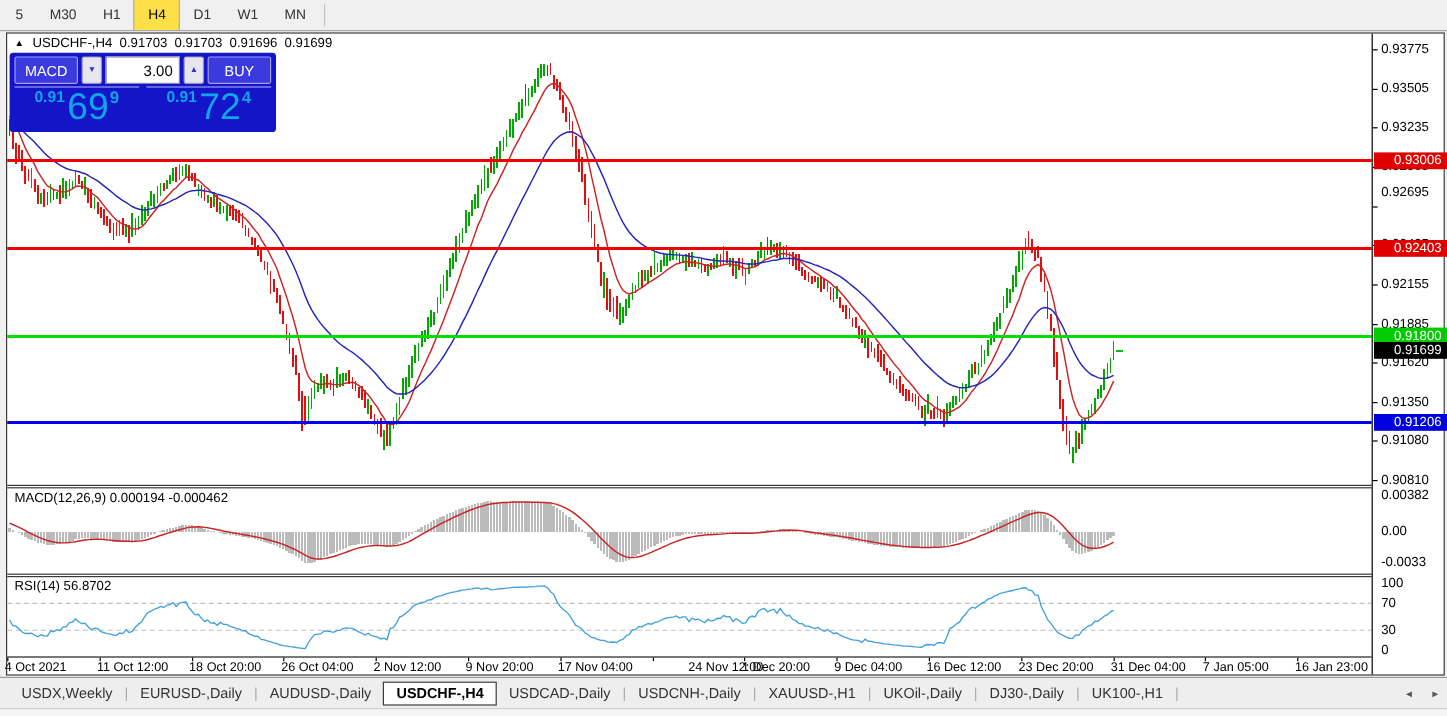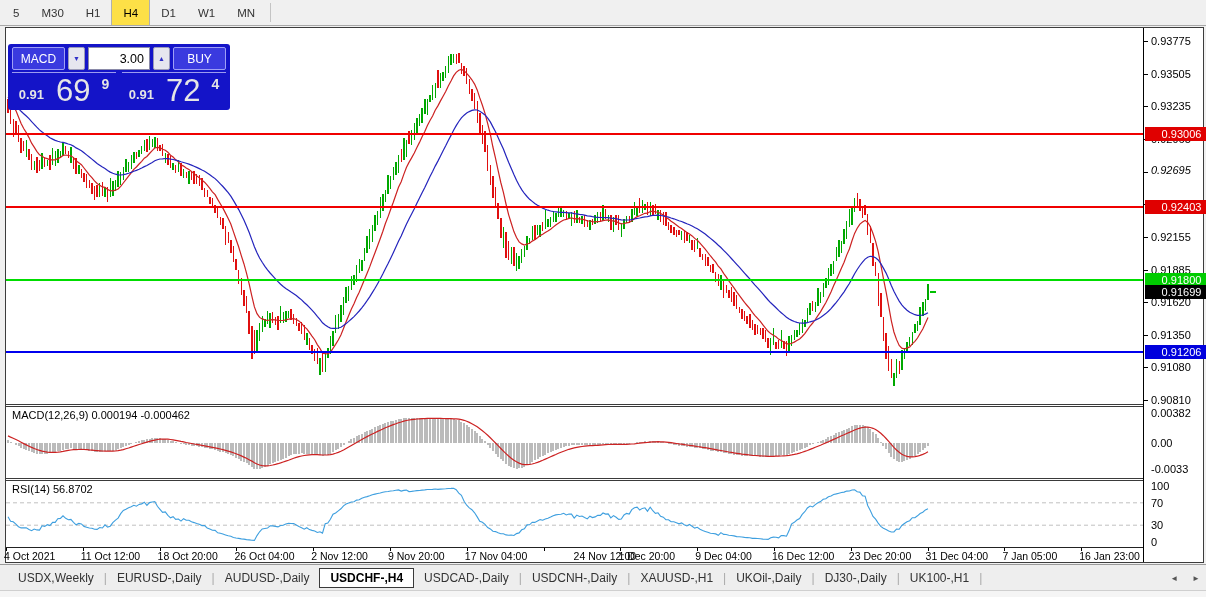--- a/index.html
+++ b/index.html
@@ -34,22 +34,22 @@
   .trade-panel{position:absolute;left:8px;top:44px;width:222px;height:66px;background:#1414c8;
                border-radius:3px;padding:3px 4px;z-index:10;}
   .tp-row1{display:flex;gap:3px;height:23px;}
   .tp-btn{flex:0 0 53px;background:#3a3adf;border:1px solid #9f9ff6;border-radius:2px;color:#fff;
           font-size:12px;font-family:inherit;padding:0;cursor:pointer;}
   .tp-spin{flex:0 0 17px;background:#e6e6ef;border:1px solid #9a9ab8;border-radius:2px;color:#3030c8;
            font-size:7px;padding:0;cursor:pointer;}
   .tp-vol{flex:1;min-width:0;height:23px;border:1px solid #8a8aa8;font-size:12.5px;font-family:inherit;
           text-align:right;padding:0 5px;background:#fff;color:#000;}
   .tp-row2{display:flex;gap:6px;margin-top:2px;height:34px;}
-  .tp-price{flex:1;display:flex;align-items:flex-end;justify-content:center;color:#e5e5e5;
-            border-top:1px solid #9c9cf0;padding-top:0;gap:10px;}
+  .tp-price{flex:1;display:flex;justify-content:center;color:#0ea5e9;
+            border-top:1px solid #9c9cf0;padding-top:0;}
   .pp{font-size:13px;font-weight:bold;margin:0 2px 4px 0;}
   .pb{font-size:31px;line-height:31px;font-weight:500;}
   .ps{font-size:14px;font-weight:bold;margin:0 0 14px 1px;}
   
   .tabbar{position:absolute;left:0;top:564px;width:1206px;height:26px;background:#eeeeee;
           border-top:1px solid #9a9a9a;display:flex;align-items:center;padding-left:8px;}
   .tab-item{font-size:12px;color:#333;padding:3px 10px;white-space:nowrap;cursor:pointer;}
   .tab-item.active{background:#fff;border:1px solid #3a3a3a;font-weight:bold;color:#000;padding:2px 10px;}
   .tab-sep{color:#aaa;font-size:12px;}
   .tab-nav{position:absolute;right:6px;top:0;height:26px;display:flex;align-items:center;gap:14px;
@@ -68,20 +68,28 @@
       <div class="tf-item">H1</div>
       <div class="tf-item active">H4</div>
       <div class="tf-item">D1</div>
       <div class="tf-item">W1</div>
       <div class="tf-item">MN</div>
       <div class="tf-sep"></div>
     </div>
 
   <div class="chartwin"></div>
 
+  <div class="sym-header">
+    <span class="mk">▲</span>
+    <span>USDCHF-,H4</span>
+    <span>0.91703</span>
+    <span>0.91703</span>
+    <span>0.91696</span>
+    <span>0.91699</span>
+  </div>
 
   <svg class="pane" id="svg-price" style="left:6px;top:28px;" width="1137" height="375" viewBox="6 28 1137 375" shape-rendering="crispEdges">
       <path d="M8.0 99.2L8.0 113.1M10.6 106.0L10.6 124.4M13.2 119.4L13.2 136.6M15.9 120.5L15.9 133.7M18.5 124.7L18.5 142.4M21.1 138.0L21.1 153.2M23.7 140.9L23.7 151.0M29.0 148.8L29.0 160.2M31.6 154.3L31.6 170.3M36.8 157.2L36.8 172.7M39.5 160.0L39.5 170.9M44.7 157.2L44.7 166.8M49.9 154.5L49.9 170.0M65.7 146.0L65.7 153.5M68.3 151.2L68.3 157.5M73.5 156.8L73.5 169.0M76.1 157.6L76.1 173.7M81.4 168.6L81.4 178.2M84.0 172.6L84.0 181.6M86.6 174.2L86.6 187.7M89.3 179.8L89.3 188.4M91.9 182.9L91.9 194.0M94.5 186.0L94.5 200.3M97.1 185.4L97.1 196.5M102.4 181.5L102.4 195.7M107.6 187.3L107.6 202.2M136.4 152.1L136.4 159.4M146.9 139.0L146.9 152.0M157.4 137.6L157.4 150.8M160.0 144.5L160.0 150.6M162.6 144.3L162.6 155.6M167.9 154.0L167.9 165.2M170.5 156.4L170.5 167.7M175.7 164.5L175.7 173.4M181.0 162.9L181.0 176.4M186.2 171.8L186.2 177.9M191.5 171.1L191.5 179.9M194.1 171.1L194.1 183.6M196.7 174.3L196.7 184.4M199.3 175.4L199.3 186.2M202.0 177.7L202.0 189.8M204.6 187.5L204.6 196.7M207.2 189.9L207.2 197.2M209.8 197.2L209.8 204.2M212.4 198.1L212.4 206.3M215.1 204.5L215.1 213.3M217.7 206.5L217.7 218.2M220.3 217.3L220.3 224.6M222.9 218.0L222.9 229.1M225.5 225.5L225.5 245.1M228.2 232.1L228.2 243.2M230.8 240.4L230.8 252.7M233.4 246.1L233.4 261.7M236.0 259.3L236.0 269.9M238.7 269.9L238.7 283.6M241.3 277.8L241.3 295.0M243.9 290.2L243.9 306.1M246.5 296.0L246.5 312.9M249.1 310.8L249.1 334.1M251.8 325.7L251.8 359.1M254.4 329.7L254.4 354.1M272.7 311.9L272.7 323.3M275.4 316.5L275.4 324.8M278.0 315.6L278.0 330.4M291.1 308.6L291.1 319.8M293.7 313.9L293.7 324.2M296.3 317.7L296.3 325.7M298.9 322.8L298.9 331.3M301.6 321.8L301.6 333.6M304.2 325.1L304.2 339.8M309.4 337.5L309.4 349.5M312.0 344.6L312.0 354.0M314.7 348.9L314.7 361.3M317.3 348.0L317.3 364.2M322.5 352.2L322.5 372.0M401.2 149.2L401.2 161.7M409.0 131.0L409.0 144.3M437.9 69.8L437.9 88.4M456.2 53.9L456.2 63.6M458.8 52.7L458.8 62.9M461.4 62.6L461.4 74.4M464.1 65.8L464.1 76.2M466.7 68.1L466.7 83.7M469.3 79.2L469.3 94.1M471.9 89.2L471.9 101.4M474.6 93.3L474.6 108.5M477.2 101.1L477.2 122.6M479.8 113.4L479.8 132.9M482.4 124.5L482.4 143.6M485.0 130.6L485.0 151.8M487.7 145.3L487.7 170.7M490.3 165.4L490.3 184.7M492.9 175.9L492.9 198.4M495.5 186.5L495.5 207.5M498.1 203.2L498.1 218.7M500.8 218.3L500.8 238.0M506.0 231.5L506.0 258.3M508.6 241.2L508.6 260.0M513.9 246.8L513.9 265.8M534.8 225.3L534.8 240.3M542.7 221.7L542.7 230.9M566.3 211.2L566.3 219.9M574.2 210.5L574.2 222.7M579.4 216.5L579.4 222.5M584.6 215.4L584.6 227.1M587.3 220.3L587.3 227.0M592.5 219.3L592.5 225.2M600.4 211.5L600.4 221.6M605.6 209.0L605.6 218.8M610.8 215.1L610.8 230.1M616.1 215.0L616.1 224.8M618.7 215.3L618.7 230.3M629.2 216.4L629.2 222.7M639.7 197.7L639.7 212.5M647.5 202.4L647.5 214.9M652.8 204.9L652.8 214.7M655.4 203.8L655.4 214.3M660.6 209.6L660.6 222.0M663.3 211.9L663.3 225.4M665.9 211.9L665.9 225.9M668.5 222.2L668.5 230.4M671.1 224.7L671.1 233.1M673.8 226.7L673.8 235.2M676.4 229.6L676.4 236.5M679.0 229.7L679.0 235.3M684.2 230.0L684.2 243.1M686.9 231.7L686.9 241.0M692.1 239.5L692.1 249.8M694.7 239.7L694.7 251.8M700.0 247.9L700.0 256.7M702.6 254.1L702.6 260.1M705.2 254.3L705.2 265.8M707.8 257.0L707.8 265.8M710.5 264.6L710.5 272.2M713.1 263.8L713.1 273.2M715.7 271.8L715.7 282.1M718.3 273.8L718.3 285.5M723.6 279.8L723.6 298.1M726.2 285.2L726.2 293.2M728.8 290.2L728.8 298.1M731.4 286.6L731.4 301.6M734.0 291.5L734.0 305.7M736.7 295.4L736.7 308.8M739.3 306.8L739.3 312.8M741.9 309.2L741.9 319.0M744.5 310.8L744.5 320.5M747.1 316.0L747.1 324.2M749.8 313.7L749.8 327.7M752.4 320.3L752.4 329.7M755.0 324.4L755.0 334.5M757.6 324.8L757.6 333.8M760.3 327.6L760.3 335.1M762.9 328.0L762.9 338.5M765.5 330.4L765.5 341.8M768.1 338.2L768.1 348.2M776.0 342.0L776.0 349.3M778.6 339.7L778.6 349.3M783.8 341.1L783.8 349.4M786.5 340.8L786.5 356.1M812.7 301.4L812.7 311.3M857.2 192.6L857.2 207.6M859.9 199.2L859.9 211.2M862.5 207.9L862.5 217.5M865.1 205.0L865.1 214.6M867.7 214.0L867.7 234.6M870.3 225.5L870.3 243.3M873.0 242.6L873.0 265.6M875.6 261.5L875.6 276.2M878.2 273.0L878.2 305.7M880.8 293.0L880.8 316.6M883.4 316.6L883.4 340.6M886.1 332.8L886.1 359.0M888.7 346.4L888.7 370.8M891.3 358.8L891.3 378.1M899.2 361.0L899.2 374.3" stroke="#e01010" stroke-width="1.4" fill="none"></path>
       <path d="M26.3 140.4L26.3 156.7M34.2 160.7L34.2 169.9M42.1 153.3L42.1 169.0M47.3 159.9L47.3 166.2M52.6 148.4L52.6 165.2M55.2 150.6L55.2 166.2M57.8 149.0L57.8 163.2M60.4 151.0L60.4 157.8M63.0 141.8L63.0 155.5M70.9 147.2L70.9 162.5M78.8 164.5L78.8 174.1M99.7 183.2L99.7 196.7M105.0 186.7L105.0 197.4M110.2 177.5L110.2 197.2M112.8 181.3L112.8 196.1M115.5 179.9L115.5 191.4M118.1 171.1L118.1 187.4M120.7 172.1L120.7 184.5M123.3 167.4L123.3 180.1M125.9 159.2L125.9 171.9M128.6 161.6L128.6 172.1M131.2 154.7L131.2 169.4M133.8 152.2L133.8 163.0M139.1 149.9L139.1 157.2M141.7 145.6L141.7 153.6M144.3 140.3L144.3 150.9M149.5 136.3L149.5 149.8M152.2 138.5L152.2 147.0M154.8 137.0L154.8 148.1M165.3 153.2L165.3 163.0M173.1 162.5L173.1 169.5M178.4 160.3L178.4 172.2M183.6 168.7L183.6 178.0M188.9 170.7L188.9 184.2M257.0 330.4L257.0 351.1M259.6 323.1L259.6 341.0M262.2 316.4L262.2 332.2M264.9 319.4L264.9 326.6M267.5 310.5L267.5 324.1M270.1 313.4L270.1 328.4M280.6 306.1L280.6 323.4M283.2 311.7L283.2 322.9M285.8 310.6L285.8 322.0M288.5 310.7L288.5 317.6M306.8 332.7L306.8 344.7M319.9 358.4L319.9 374.6M325.2 352.5L325.2 372.0M327.8 347.9L327.8 357.9M330.4 335.8L330.4 354.4M333.0 331.0L333.0 345.9M335.6 314.9L335.6 332.7M338.3 313.9L338.3 328.9M340.9 304.5L340.9 322.4M343.5 296.5L343.5 314.9M346.1 287.2L346.1 302.9M348.7 285.6L348.7 300.5M351.4 275.9L351.4 289.5M354.0 274.6L354.0 285.2M356.6 264.5L356.6 282.4M359.2 258.5L359.2 272.9M361.8 259.7L361.8 270.7M364.5 247.8L364.5 260.9M367.1 236.3L367.1 253.1M369.7 229.1L369.7 248.5M372.3 225.0L372.3 242.2M375.0 214.7L375.0 231.1M377.6 211.2L377.6 224.5M380.2 196.9L380.2 218.1M382.8 193.9L382.8 211.0M385.4 189.6L385.4 202.4M388.1 175.1L388.1 194.2M390.7 176.3L390.7 188.7M393.3 166.8L393.3 179.8M395.9 161.7L395.9 174.5M398.5 154.5L398.5 173.2M403.8 137.7L403.8 159.5M406.4 139.7L406.4 157.0M411.6 130.0L411.6 144.7M414.3 122.8L414.3 139.9M416.9 117.5L416.9 133.1M419.5 113.8L419.5 125.9M422.1 108.1L422.1 122.5M424.8 99.1L424.8 114.4M427.4 99.0L427.4 115.4M430.0 94.5L430.0 101.8M432.6 85.3L432.6 100.3M435.2 82.6L435.2 98.0M440.5 73.2L440.5 88.4M443.1 72.0L443.1 80.6M445.7 65.9L445.7 77.7M448.3 56.4L448.3 72.9M451.0 53.6L451.0 65.3M453.6 53.5L453.6 63.2M503.4 226.7L503.4 248.2M511.2 247.2L511.2 264.4M516.5 252.5L516.5 270.6M519.1 255.9L519.1 268.8M521.7 249.4L521.7 263.1M524.4 245.7L524.4 257.0M527.0 236.0L527.0 250.3M529.6 237.7L529.6 244.0M532.2 226.4L532.2 239.8M537.5 225.1L537.5 234.5M540.1 224.6L540.1 236.5M545.3 209.5L545.3 229.1M547.9 219.1L547.9 226.9M550.6 216.5L550.6 226.5M553.2 211.4L553.2 221.9M555.8 212.5L555.8 221.7M558.4 207.8L558.4 217.3M561.0 207.4L561.0 216.9M563.7 209.6L563.7 216.5M568.9 213.1L568.9 219.0M571.5 211.6L571.5 225.5M576.8 209.9L576.8 222.7M582.0 215.7L582.0 224.0M589.9 220.2L589.9 229.6M595.1 215.1L595.1 224.3M597.7 211.9L597.7 223.0M603.0 205.0L603.0 220.7M608.2 214.6L608.2 222.3M613.5 217.3L613.5 232.2M621.3 223.2L621.3 237.2M624.0 219.0L624.0 228.6M626.6 216.0L626.6 222.6M631.8 209.4L631.8 221.9M634.4 201.6L634.4 215.3M637.1 206.9L637.1 216.3M642.3 199.9L642.3 212.5M644.9 203.5L644.9 209.9M650.2 201.8L650.2 215.9M658.0 209.9L658.0 219.9M681.6 230.7L681.6 240.2M689.5 234.7L689.5 243.0M697.3 238.3L697.3 249.2M720.9 274.6L720.9 289.9M770.7 337.8L770.7 354.6M773.4 328.2L773.4 345.1M781.2 330.2L781.2 348.1M789.1 335.7L789.1 351.1M791.7 335.4L791.7 346.3M794.3 330.3L794.3 340.0M796.9 329.6L796.9 337.3M799.6 322.9L799.6 334.6M802.2 319.0L802.2 332.5M804.8 320.1L804.8 326.7M807.4 308.4L807.4 322.3M810.1 303.1L810.1 315.1M815.3 302.3L815.3 312.2M817.9 287.9L817.9 305.5M820.5 291.6L820.5 303.4M823.2 283.3L823.2 296.6M825.8 278.0L825.8 287.9M828.4 268.2L828.4 285.4M831.0 264.4L831.0 276.1M833.6 260.5L833.6 274.3M836.3 246.5L836.3 260.7M838.9 239.8L838.9 256.7M841.5 240.8L841.5 252.6M844.1 228.9L844.1 243.5M846.7 221.4L846.7 239.2M849.4 209.0L849.4 226.7M852.0 207.2L852.0 224.8M854.6 198.1L854.6 211.6M893.9 372.7L893.9 385.7M896.5 359.3L896.5 377.6M901.8 349.5L901.8 369.8M904.4 348.4L904.4 358.5M907.0 341.8L907.0 351.6M909.7 336.5L909.7 345.6M912.3 331.5L912.3 344.9M914.9 323.9L914.9 332.7M917.5 320.5L917.5 331.3M920.1 307.4L920.1 324.7M922.8 302.1L922.8 315.6M925.4 298.6L925.4 310.6M928.0 284.1L928.0 300.3" stroke="#00a800" stroke-width="1.4" fill="none"></path>
       <polyline points="8.0,97.0 10.6,101.5 13.2,105.6 15.9,110.6 18.5,117.0 21.1,123.4 23.7,128.5 26.3,132.6 29.0,137.6 31.6,143.2 34.2,147.1 36.8,151.3 39.5,154.9 42.1,156.3 44.7,157.9 47.3,158.6 49.9,159.9 52.6,159.9 55.2,159.9 57.8,158.6 60.4,157.4 63.0,155.4 65.7,155.0 68.3,155.5 70.9,155.8 73.5,157.6 76.1,160.7 78.8,162.7 81.4,164.7 84.0,168.0 86.6,171.4 89.3,174.8 91.9,177.7 94.5,180.9 97.1,183.5 99.7,185.2 102.4,186.9 105.0,187.4 107.6,189.4 110.2,190.7 112.8,190.9 115.5,190.2 118.1,189.0 120.7,186.4 123.3,183.0 125.9,179.6 128.6,176.2 131.2,172.9 133.8,169.4 136.4,167.0 139.1,164.0 141.7,161.3 144.3,158.2 146.9,156.5 149.5,153.5 152.2,150.6 154.8,148.0 157.4,147.3 160.0,147.7 162.6,149.2 165.3,150.2 167.9,152.3 170.5,155.2 173.1,157.0 175.7,159.8 178.4,161.9 181.0,164.7 183.6,166.1 186.2,168.0 188.9,169.6 191.5,171.6 194.1,173.6 196.7,175.8 199.3,177.9 202.0,180.2 204.6,182.2 207.2,185.2 209.8,188.3 212.4,191.8 215.1,194.7 217.7,199.4 220.3,203.8 222.9,208.1 225.5,213.1 228.2,218.5 230.8,224.0 233.4,231.6 236.0,239.2 238.7,247.0 241.3,255.6 243.9,263.7 246.5,273.1 249.1,283.6 251.8,295.8 254.4,306.9 257.0,313.7 259.6,317.4 262.2,318.9 264.9,319.9 267.5,320.5 270.1,319.9 272.7,319.6 275.4,319.8 278.0,320.5 280.6,320.5 283.2,320.5 285.8,319.9 288.5,319.2 291.1,318.9 293.7,318.6 296.3,319.5 298.9,321.1 301.6,323.4 304.2,326.7 306.8,328.9 309.4,332.4 312.0,336.1 314.7,339.7 317.3,344.6 319.9,348.3 322.5,353.1 325.2,353.6 327.8,353.8 330.4,352.2 333.0,348.3 335.6,344.4 338.3,340.0 340.9,335.0 343.5,328.6 346.1,321.8 348.7,315.4 351.4,309.0 354.0,303.7 356.6,297.5 359.2,292.2 361.8,285.9 364.5,279.4 367.1,273.2 369.7,266.9 372.3,259.7 375.0,252.7 377.6,245.8 380.2,238.8 382.8,231.5 385.4,223.5 388.1,216.6 390.7,209.2 393.3,202.3 395.9,194.7 398.5,187.2 401.2,181.7 403.8,174.4 406.4,167.5 409.0,162.4 411.6,157.9 414.3,153.0 416.9,147.4 419.5,142.4 422.1,136.8 424.8,131.5 427.4,125.5 430.0,120.5 432.6,116.0 435.2,110.3 437.9,105.9 440.5,100.9 443.1,96.2 445.7,91.5 448.3,86.0 451.0,81.0 453.6,75.9 456.2,72.3 458.8,70.3 461.4,69.4 464.1,70.7 466.7,73.3 469.3,76.4 471.9,79.8 474.6,84.1 477.2,89.9 479.8,97.9 482.4,105.3 485.0,113.3 487.7,123.7 490.3,134.2 492.9,147.0 495.5,158.2 498.1,170.3 500.8,182.5 503.4,192.3 506.0,204.0 508.6,214.6 511.2,223.0 513.9,231.6 516.5,237.5 519.1,241.9 521.7,243.9 524.4,245.1 527.0,244.0 529.6,243.2 532.2,241.1 534.8,239.7 537.5,237.8 540.1,235.6 542.7,234.3 545.3,232.6 547.9,231.0 550.6,229.2 553.2,227.1 555.8,225.0 558.4,223.2 561.0,221.6 563.7,220.0 566.3,219.3 568.9,218.5 571.5,217.8 574.2,218.8 576.8,218.6 579.4,218.9 582.0,219.1 584.6,219.8 587.3,220.9 589.9,221.0 592.5,221.6 595.1,221.9 597.7,221.6 600.4,221.4 603.0,220.6 605.6,220.2 608.2,219.9 610.8,220.8 613.5,220.9 616.1,221.6 618.7,222.9 621.3,223.8 624.0,223.5 626.6,222.8 629.2,222.4 631.8,220.7 634.4,218.5 637.1,216.6 639.7,215.8 642.3,214.5 644.9,213.3 647.5,213.2 650.2,211.5 652.8,211.2 655.4,211.8 658.0,212.1 660.6,213.6 663.3,215.1 665.9,217.2 668.5,219.0 671.1,221.3 673.8,223.1 676.4,225.0 679.0,227.0 681.6,228.4 684.2,230.4 686.9,232.5 689.5,233.9 692.1,235.9 694.7,238.4 697.3,240.3 700.0,243.1 702.6,246.1 705.2,249.2 707.8,252.5 710.5,256.0 713.1,259.2 715.7,262.1 718.3,266.2 720.9,268.9 723.6,273.3 726.2,276.9 728.8,280.9 731.4,284.4 734.0,287.8 736.7,291.9 739.3,295.4 741.9,298.8 744.5,302.4 747.1,305.5 749.8,308.6 752.4,312.4 755.0,315.6 757.6,318.4 760.3,321.4 762.9,324.8 765.5,328.2 768.1,331.3 770.7,333.6 773.4,335.2 776.0,336.8 778.6,339.1 781.2,340.5 783.8,341.9 786.5,343.7 789.1,344.2 791.7,343.2 794.3,342.1 796.9,340.6 799.6,339.0 802.2,336.5 804.8,333.7 807.4,329.9 810.1,326.0 812.7,323.0 815.3,319.5 817.9,315.7 820.5,311.9 823.2,307.1 825.8,302.7 828.4,297.4 831.0,292.1 833.6,285.8 836.3,280.0 838.9,274.0 841.5,267.9 844.1,262.2 846.7,255.1 849.4,249.0 852.0,240.7 854.6,233.4 857.2,228.2 859.9,224.1 862.5,222.0 865.1,220.4 867.7,222.5 870.3,226.5 873.0,233.5 875.6,241.4 878.2,251.7 880.8,264.7 883.4,278.3 886.1,291.9 888.7,306.2 891.3,320.6 893.9,332.0 896.5,339.4 899.2,345.5 901.8,348.1 904.4,348.8 907.0,348.1 909.7,346.9 912.3,343.9 914.9,341.3 917.5,338.0 920.1,333.5 922.8,329.0 925.4,323.2 928.0,317.6" stroke="#cc2222" stroke-width="1.2" fill="none" shape-rendering="auto"></polyline>
       <polyline points="8.0,102.4 10.6,103.5 13.2,104.6 15.9,106.3 18.5,108.7 21.1,111.3 23.7,113.7 26.3,116.0 29.0,118.7 31.6,121.7 34.2,124.3 36.8,127.2 39.5,129.9 42.1,131.9 44.7,134.0 47.3,135.8 49.9,137.7 52.6,139.1 55.2,140.4 57.8,141.3 60.4,142.0 63.0,142.4 65.7,143.1 68.3,144.0 70.9,144.8 73.5,146.1 76.1,147.9 78.8,149.3 81.4,150.8 84.0,152.8 86.6,154.9 89.3,157.0 91.9,159.1 94.5,161.3 97.1,163.5 99.7,165.3 102.4,167.1 105.0,168.6 107.6,170.4 110.2,172.1 112.8,173.3 115.5,174.2 118.1,174.9 120.7,175.0 123.3,174.6 125.9,174.1 128.6,173.3 131.2,172.4 133.8,171.3 136.4,170.4 139.1,169.3 141.7,168.0 144.3,166.6 146.9,165.5 149.5,163.9 152.2,162.4 154.8,160.8 157.4,159.7 160.0,159.0 162.6,158.8 165.3,158.5 167.9,158.6 170.5,159.1 173.1,159.5 175.7,160.2 178.4,160.9 181.0,161.8 183.6,162.5 186.2,163.3 188.9,164.1 191.5,165.1 194.1,166.2 196.7,167.4 199.3,168.6 202.0,170.0 204.6,171.2 207.2,172.9 209.8,174.7 212.4,176.7 215.1,178.6 217.7,181.2 220.3,183.8 222.9,186.5 225.5,189.5 228.2,192.7 230.8,196.2 233.4,200.4 236.0,204.9 238.7,209.6 241.3,214.8 243.9,220.0 246.5,225.9 249.1,232.3 251.8,239.6 254.4,246.8 257.0,252.8 259.6,258.0 262.2,262.3 264.9,266.3 267.5,269.9 270.1,273.0 272.7,275.9 275.4,278.8 278.0,281.7 280.6,284.2 283.2,286.5 285.8,288.5 288.5,290.3 291.1,292.1 293.7,293.7 296.3,295.6 298.9,297.7 301.6,299.9 304.2,302.5 306.8,304.8 309.4,307.4 312.0,310.2 314.7,313.1 317.3,316.4 319.9,319.4 322.5,322.8 325.2,324.9 327.8,326.8 330.4,328.1 333.0,328.4 335.6,328.4 338.3,328.0 340.9,327.2 343.5,325.6 346.1,323.6 348.7,321.4 351.4,319.0 354.0,316.6 356.6,313.8 359.2,311.0 361.8,307.8 364.5,304.3 367.1,300.7 369.7,296.9 372.3,292.6 375.0,288.2 377.6,283.7 380.2,279.0 382.8,274.1 385.4,268.7 388.1,263.6 390.7,258.2 393.3,252.8 395.9,247.1 398.5,241.3 401.2,236.0 403.8,230.1 406.4,224.3 409.0,219.0 411.6,213.9 414.3,208.7 416.9,203.3 419.5,198.1 422.1,192.7 424.8,187.4 427.4,181.9 430.0,176.6 432.6,171.5 435.2,166.1 437.9,161.1 440.5,155.9 443.1,150.8 445.7,145.8 448.3,140.5 451.0,135.4 453.6,130.2 456.2,125.6 458.8,121.5 461.4,117.9 464.1,115.2 466.7,113.1 469.3,111.6 471.9,110.4 474.6,109.8 477.2,110.0 479.8,111.3 482.4,112.9 485.0,114.9 487.7,118.2 490.3,121.9 492.9,126.9 495.5,131.8 498.1,137.4 500.8,143.4 503.4,149.1 506.0,155.7 508.6,162.2 511.2,168.3 513.9,174.6 516.5,180.2 519.1,185.3 521.7,189.6 524.4,193.5 527.0,196.5 529.6,199.3 532.2,201.4 534.8,203.5 537.5,205.3 540.1,206.6 542.7,208.1 545.3,209.3 547.9,210.2 550.6,211.0 553.2,211.5 555.8,211.8 558.4,212.1 561.0,212.3 563.7,212.4 566.3,212.6 568.9,212.8 571.5,212.9 574.2,213.6 576.8,213.8 579.4,214.3 582.0,214.6 584.6,215.1 587.3,215.8 589.9,216.2 592.5,216.7 595.1,217.1 597.7,217.3 600.4,217.5 603.0,217.5 605.6,217.6 608.2,217.6 610.8,218.1 613.5,218.3 616.1,218.7 618.7,219.3 621.3,219.8 624.0,220.0 626.6,220.0 629.2,220.0 631.8,219.6 634.4,219.0 637.1,218.3 639.7,218.0 642.3,217.4 644.9,216.8 647.5,216.6 650.2,215.8 652.8,215.4 655.4,215.4 658.0,215.2 660.6,215.5 663.3,215.9 665.9,216.5 668.5,217.1 671.1,218.0 673.8,218.8 676.4,219.7 679.0,220.7 681.6,221.5 684.2,222.6 686.9,223.8 689.5,224.8 692.1,226.0 694.7,227.5 697.3,228.8 700.0,230.4 702.6,232.2 705.2,234.1 707.8,236.2 710.5,238.4 713.1,240.5 715.7,242.7 718.3,245.2 720.9,247.5 723.6,250.3 726.2,252.9 728.8,255.7 731.4,258.5 734.0,261.3 736.7,264.3 739.3,267.2 741.9,270.1 744.5,273.1 747.1,276.0 749.8,278.9 752.4,282.1 755.0,285.1 757.6,287.9 760.3,290.9 762.9,293.9 765.5,297.0 768.1,300.0 770.7,302.8 773.4,305.3 776.0,307.8 778.6,310.4 781.2,312.7 783.8,314.9 786.5,317.2 789.1,319.1 791.7,320.4 794.3,321.5 796.9,322.3 799.6,323.0 802.2,323.2 804.8,323.2 807.4,322.7 810.1,321.8 812.7,321.2 815.3,320.2 817.9,318.9 820.5,317.4 823.2,315.5 825.8,313.6 828.4,311.2 831.0,308.6 833.6,305.5 836.3,302.3 838.9,299.0 841.5,295.4 844.1,291.8 846.7,287.6 849.4,283.5 852.0,278.6 854.6,273.8 857.2,269.5 859.9,265.5 862.5,262.2 865.1,259.1 867.7,257.2 870.3,256.3 873.0,256.6 875.6,257.7 878.2,260.0 880.8,263.6 883.4,268.1 886.1,273.1 888.7,279.0 891.3,285.4 893.9,291.3 896.5,296.3 899.2,301.1 901.8,304.8 904.4,307.8 907.0,310.2 909.7,312.3 912.3,313.5 914.9,314.7 917.5,315.3 920.1,315.3 922.8,315.0 925.4,314.1 928.0,312.8" stroke="#2424bc" stroke-width="1.2" fill="none" shape-rendering="auto"></polyline>
       <line x1="6" x2="1143" y1="134.1" y2="134.1" stroke="#f00000" stroke-width="2.6"></line>
       <line x1="6" x2="1143" y1="207.1" y2="207.1" stroke="#f00000" stroke-width="2.6"></line>
       <line x1="6" x2="1143" y1="280.1" y2="280.1" stroke="#00dd00" stroke-width="2.6"></line>
       <line x1="6" x2="1143" y1="352.1" y2="352.1" stroke="#0000ee" stroke-width="2.6"></line>
@@ -114,21 +122,21 @@
   <div class="paxis" id="price-axis">
       <div class="ptick" style="top: 13px;"></div>
       <div class="plabel" style="top: 7px;">0.93775</div>
       <div class="ptick" style="top: 45.6916px;"></div>
       <div class="plabel" style="top: 39.6916px;">0.93505</div>
       <div class="ptick" style="top: 78.3832px;"></div>
       <div class="plabel" style="top: 72.3832px;">0.93235</div>
       <div class="ptick" style="top: 111.075px;"></div>
       <div class="plabel" style="top: 105.075px;">0.92965</div>
       <div class="ptick" style="top: 143.766px;"></div>
-      <div class="plabel" style="top: 136px; font-style: italic;">0.92695</div>
+      <div class="plabel" style="top: 126px;">0.92695</div>
       <div class="ptick" style="top: 176.458px;"></div>
       <div class="plabel" style="top: 170.458px;">0.92425</div>
       <div class="ptick" style="top: 209.15px;"></div>
       <div class="plabel" style="top: 203.15px;">0.92155</div>
       <div class="ptick" style="top: 241.841px;"></div>
       <div class="plabel" style="top: 235.841px;">0.91885</div>
       <div class="ptick" style="top: 273.927px;"></div>
       <div class="plabel" style="top: 267.927px;">0.91620</div>
       <div class="ptick" style="top: 306.619px;"></div>
       <div class="plabel" style="top: 300.619px;">0.91350</div>

